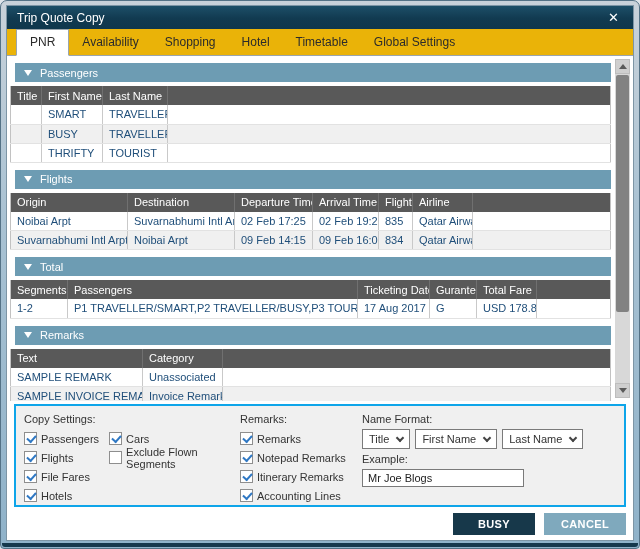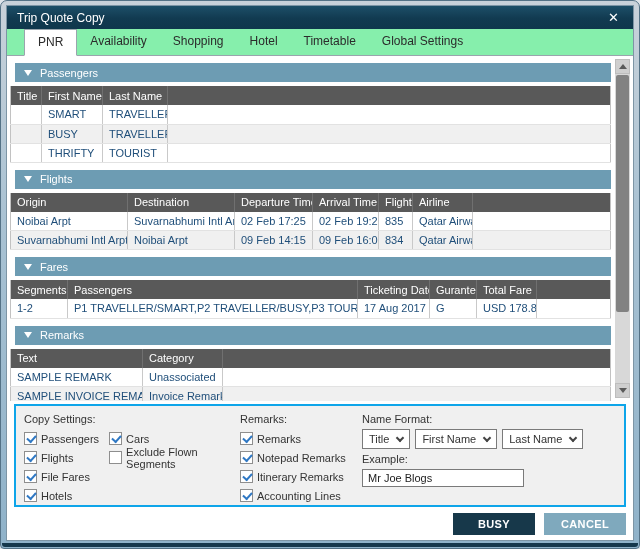--- a/index.html
+++ b/index.html
@@ -13,22 +13,22 @@
     background:#16384c;border-radius:0 0 3px 3px;}
   .dialog{width:100%;height:100%;background:#ffffff;display:flex;flex-direction:column;
     border:1px solid #7d95a5;position:relative;z-index:2;}
 
   
   .titlebar{height:23px;flex:0 0 23px;background:linear-gradient(180deg,#1d4f68 0%,#113a50 55%,#0f374c 100%);
     color:#fff;display:flex;align-items:center;padding:0 10px;font-size:12px;}
   .titlebar .close{margin-left:auto;font-size:13px;line-height:13px;cursor:default;padding:1px 4px;}
 
   
-  .tabbar{height:27px;flex:0 0 27px;background:#86efac;display:flex;align-items:flex-start;
-    padding-left:17px;border-bottom:1px solid #9aa5ad;}
+  .tabbar{height:27px;flex:0 0 27px;background:#eab308;display:flex;align-items:flex-end;
+    padding-left:9px;border-bottom:1px solid #9aa5ad;}
   .tab{padding:5px 13px 6px;font-size:12px;color:#2b2b2b;position:relative;bottom:0;}
   .tab.active{border:1px solid #9aa5ad;border-bottom:1px solid #fff;margin-bottom:-1px;background:#fff;}
 
   
   .content{flex:1 1 auto;position:relative;background:#fff;overflow:hidden;}
   .scroll-inner{position:absolute;left:0;top:0;right:0;bottom:0;padding:7px 22px 0 3px;}
 
   .section-header{height:19px;background:#6d9cb3;color:#fff;display:flex;align-items:center;
     gap:8px;padding:0 9px;font-size:11px;margin:0 0 4px 5px;}
   .tri-down{width:0;height:0;border-left:4px solid transparent;border-right:4px solid transparent;
@@ -189,21 +189,21 @@
               <td>09 Feb 16:05</td>
               <td>834</td>
               <td>Qatar Airways</td>
               <td class="fill"></td>
             </tr>
           </tbody>
         </table>
 
         <div class="section-header">
           <span class="tri-down"></span>
-          <span>Fares</span>
+          <span>Total</span>
         </div>
         <table>
           <colgroup>
               <col style="width:57px">
               <col style="width:290px">
               <col style="width:72px">
               <col style="width:47px">
               <col style="width:60px">
               <col>
             </colgroup>

